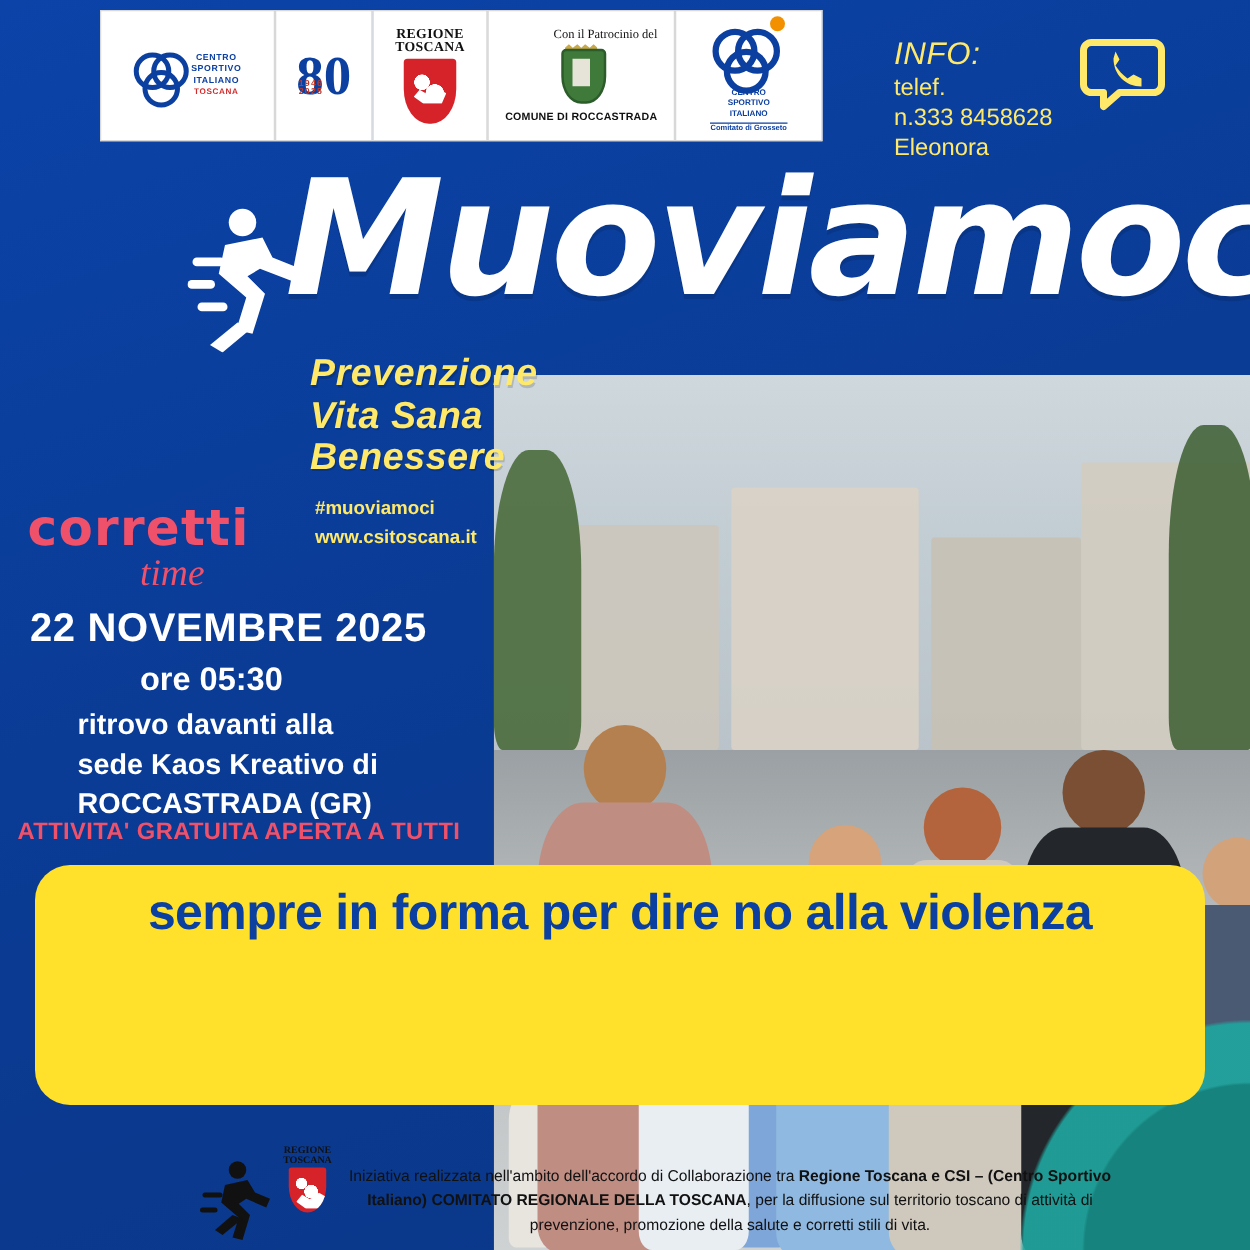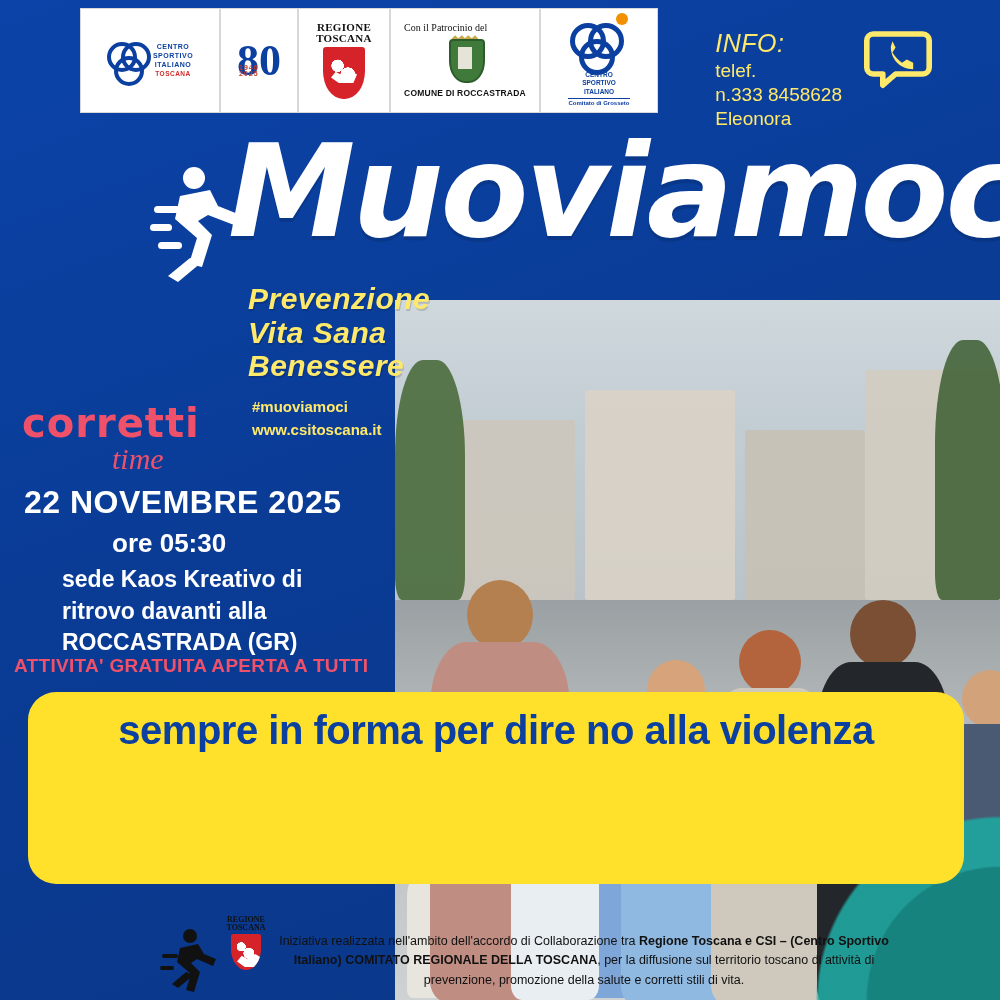--- a/index.html
+++ b/index.html
@@ -177,21 +177,21 @@
   }
   .pegasus:after {
     content: "";
     position: absolute;
     left: 3px; top: 14px;
     width: 26px; height: 14px;
     background: #fff;
     clip-path: polygon(0 60%, 18% 20%, 42% 45%, 70% 8%, 100% 40%, 86% 100%, 30% 100%);
   }
   .patro {
-    text-align: left;
+    text-align: right;
     line-height: 1.15;
   }
   .patro .t1 {
     font-size: 10px;
     color: #111;
     font-family: "Liberation Serif", serif;
   }
   .patro .t2 {
     font-size: 8.5px;
     font-weight: bold;
@@ -638,22 +638,22 @@
   <div class="hash">
     <div>#muoviamoci</div>
     <div>www.csitoscana.it</div>
   </div>
 
   <div class="camminata">corretti</div>
   <div class="timeword">time</div>
   <div class="datebig">22 NOVEMBRE  2025</div>
   <div class="ora">ore 05:30</div>
   <div class="place">
+    <div>ritrovo davanti alla</div>
     <div>sede Kaos Kreativo di</div>
-    <div>ritrovo davanti alla</div>
     <div>ROCCASTRADA (GR)</div>
   </div>
   <div class="gratuita">ATTIVITA' GRATUITA APERTA A TUTTI</div>
 
   <div class="banner">
     <div class="line1">sempre in forma per dire no alla violenza</div>
   </div>
 
   <svg class="foot-walk" viewBox="0 0 66 64">
     <g fill="#111">

